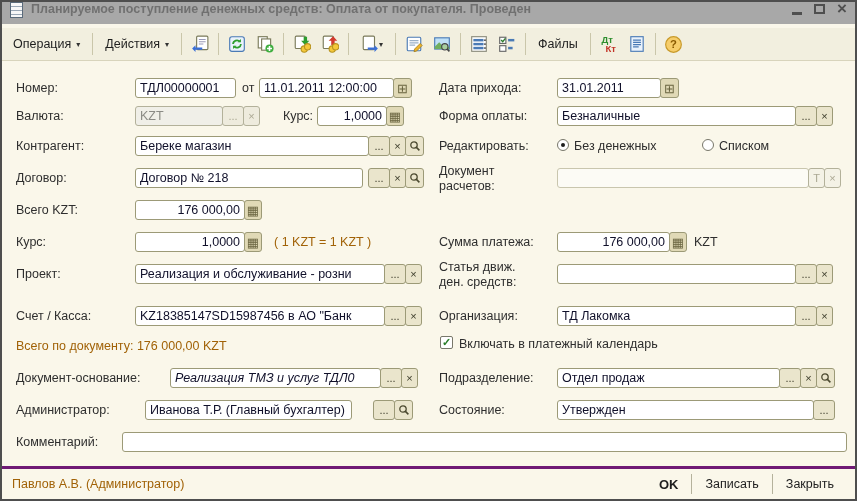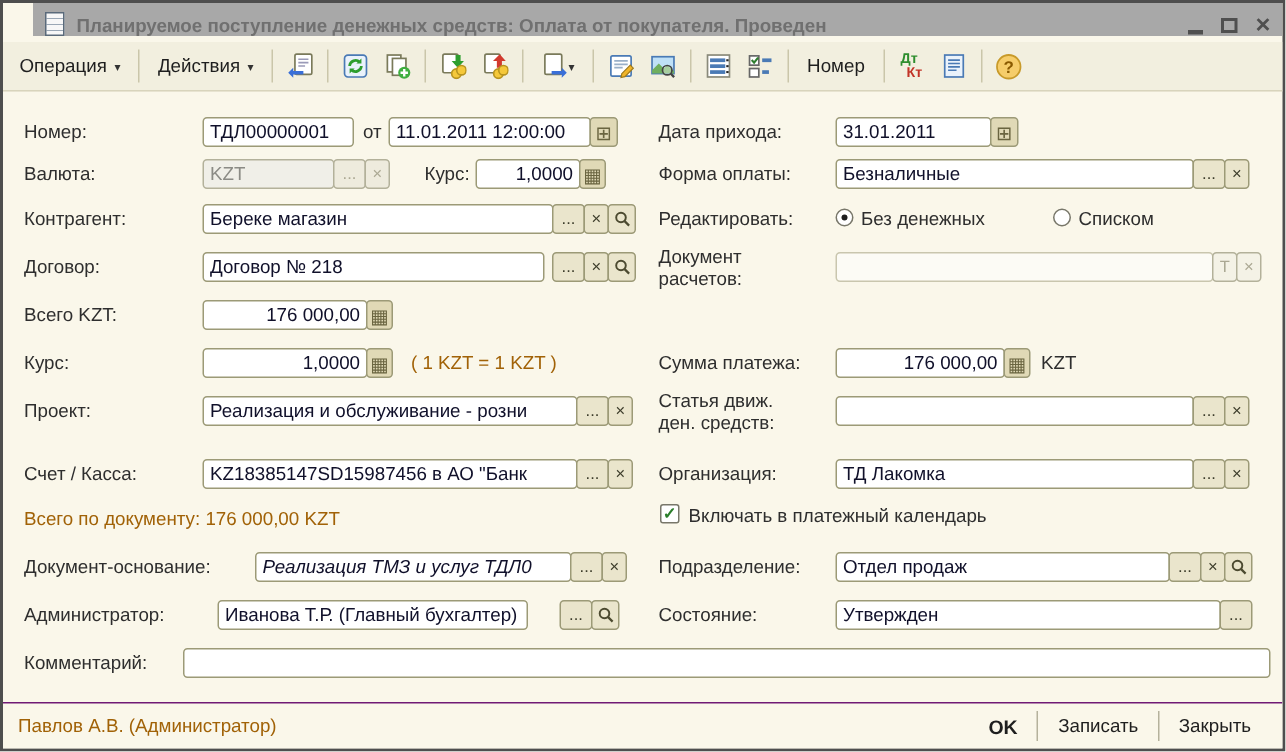--- a/index.html
+++ b/index.html
@@ -1,20 +1,20 @@
 <!DOCTYPE html>
 <html><head>
 <meta charset="utf-8">
 <style>
   html,body{margin:0;padding:0;background:#ffffff;}
   .window{position:relative;width:857px;height:501px;box-sizing:border-box;border:2px solid #4e4e4e;
     background:#faf7ea;font-family:"Liberation Sans",sans-serif;font-size:12.5px;overflow:hidden;}
   
   .titlebar{position:absolute;left:0;top:0;right:0;height:22px;background:#a8a8a8;
-    display:flex;align-items:flex-end;padding:0 8px;gap:8px;margin-left:20px;}
+    display:flex;align-items:flex-start;padding:0 8px;gap:8px;}
   .doc-ico{width:13px;height:16px;background:#f7f7f7;border:1px solid #5a6a7a;box-sizing:border-box;
     background-image:repeating-linear-gradient(#f7f7f7 0 3px,#9aa7b5 3px 4px);}
   .title{color:#707070;font-weight:bold;white-space:nowrap;overflow:hidden;}
   .win-controls{margin-left:auto;display:flex;gap:12px;align-items:center;}
   .wc-min{width:10px;height:9px;border-bottom:3px solid #4f4f4f;}
   .wc-max{width:11px;height:10px;border:2px solid #4f4f4f;box-sizing:border-box;}
   .wc-close{color:#4f4f4f;font-size:17px;font-weight:bold;line-height:14px;}
   
   .toolbar{position:absolute;top:26px;left:0;right:0;height:32px;background:#f2efdf;
     border-bottom:1px solid #d8d4bc;display:flex;align-items:center;padding:0 4px;gap:2px;}
@@ -36,21 +36,21 @@
     color:#3c3c2a;cursor:pointer;line-height:1;}
   .fico{background:#e0d9b6;color:#6a6540;font-size:13px;}
   .fbtn-dis{background:#eeebdd;color:#aba893;border-color:#b3b19a;}
   .blue{color:#a16207;}
   .cb{position:absolute;width:13px;height:13px;box-sizing:border-box;border:1px solid #78776a;border-radius:2px;
     background:#fff;display:flex;align-items:center;justify-content:center;
     font-size:11px;font-weight:bold;color:#2a7e2a;cursor:pointer;}
   .rb{position:absolute;width:12px;height:12px;box-sizing:border-box;border:1px solid #78776a;border-radius:50%;background:#fff;cursor:pointer;}
   .rb.sel::after{content:"";position:absolute;left:3px;top:3px;width:4px;height:4px;border-radius:50%;background:#1e1e1e;}
   
-  .footer{position:absolute;left:0;right:0;bottom:0;height:26px;border-top:1px solid #701a75;
+  .footer{position:absolute;left:0;right:0;bottom:0;height:26px;border-top:3px solid #701a75;
     background:#faf7ea;display:flex;align-items:center;padding:15px 10px;box-sizing:border-box;}
   .fb{padding:4px 11px;color:#1e1e1e;cursor:pointer;white-space:nowrap;}
   .fb-ok{font-weight:bold;font-size:13px;}
   .fsep{width:1px;height:20px;background:#b5b29c;}
 </style>
 </head>
 <body>
 
 <div class="window">
 
@@ -157,21 +157,21 @@
       <svg width="18" height="18" viewBox="0 0 16 16">
           <rect x="1.5" y="2" width="5.5" height="5.5" fill="#fff" stroke="#666"></rect>
           <path d="M2.8 4.5l1.4 1.5 2.4-3" stroke="#2e7e2e" fill="none" stroke-width="1.3"></path>
           <rect x="9" y="3.5" width="5.5" height="2.2" fill="#4a7ab5"></rect>
           <rect x="1.5" y="9.5" width="5.5" height="5" fill="#fff" stroke="#666"></rect>
           <rect x="9" y="10.5" width="4" height="2.2" fill="#4a7ab5"></rect>
         </svg>
     </span>
     <span class="sep"></span>
     <span class="tbtn">
-      <span>Номер</span>
+      <span>Файлы</span>
     </span>
     <span class="sep"></span>
     <span class="ti">
       <span class="dtkt"><span class="dt">Дт</span><br><span class="kt">Кт</span></span>
     </span>
     <span class="ti">
       <svg width="18" height="18" viewBox="0 0 16 16">
           <rect x="2.5" y="1.5" width="11" height="13" fill="#eaf2fb" stroke="#4a7ab5"></rect>
           <path d="M4.5 4.5h7M4.5 6.5h7M4.5 8.5h7M4.5 10.5h5" stroke="#4a7ab5" fill="none"></path>
         </svg>

